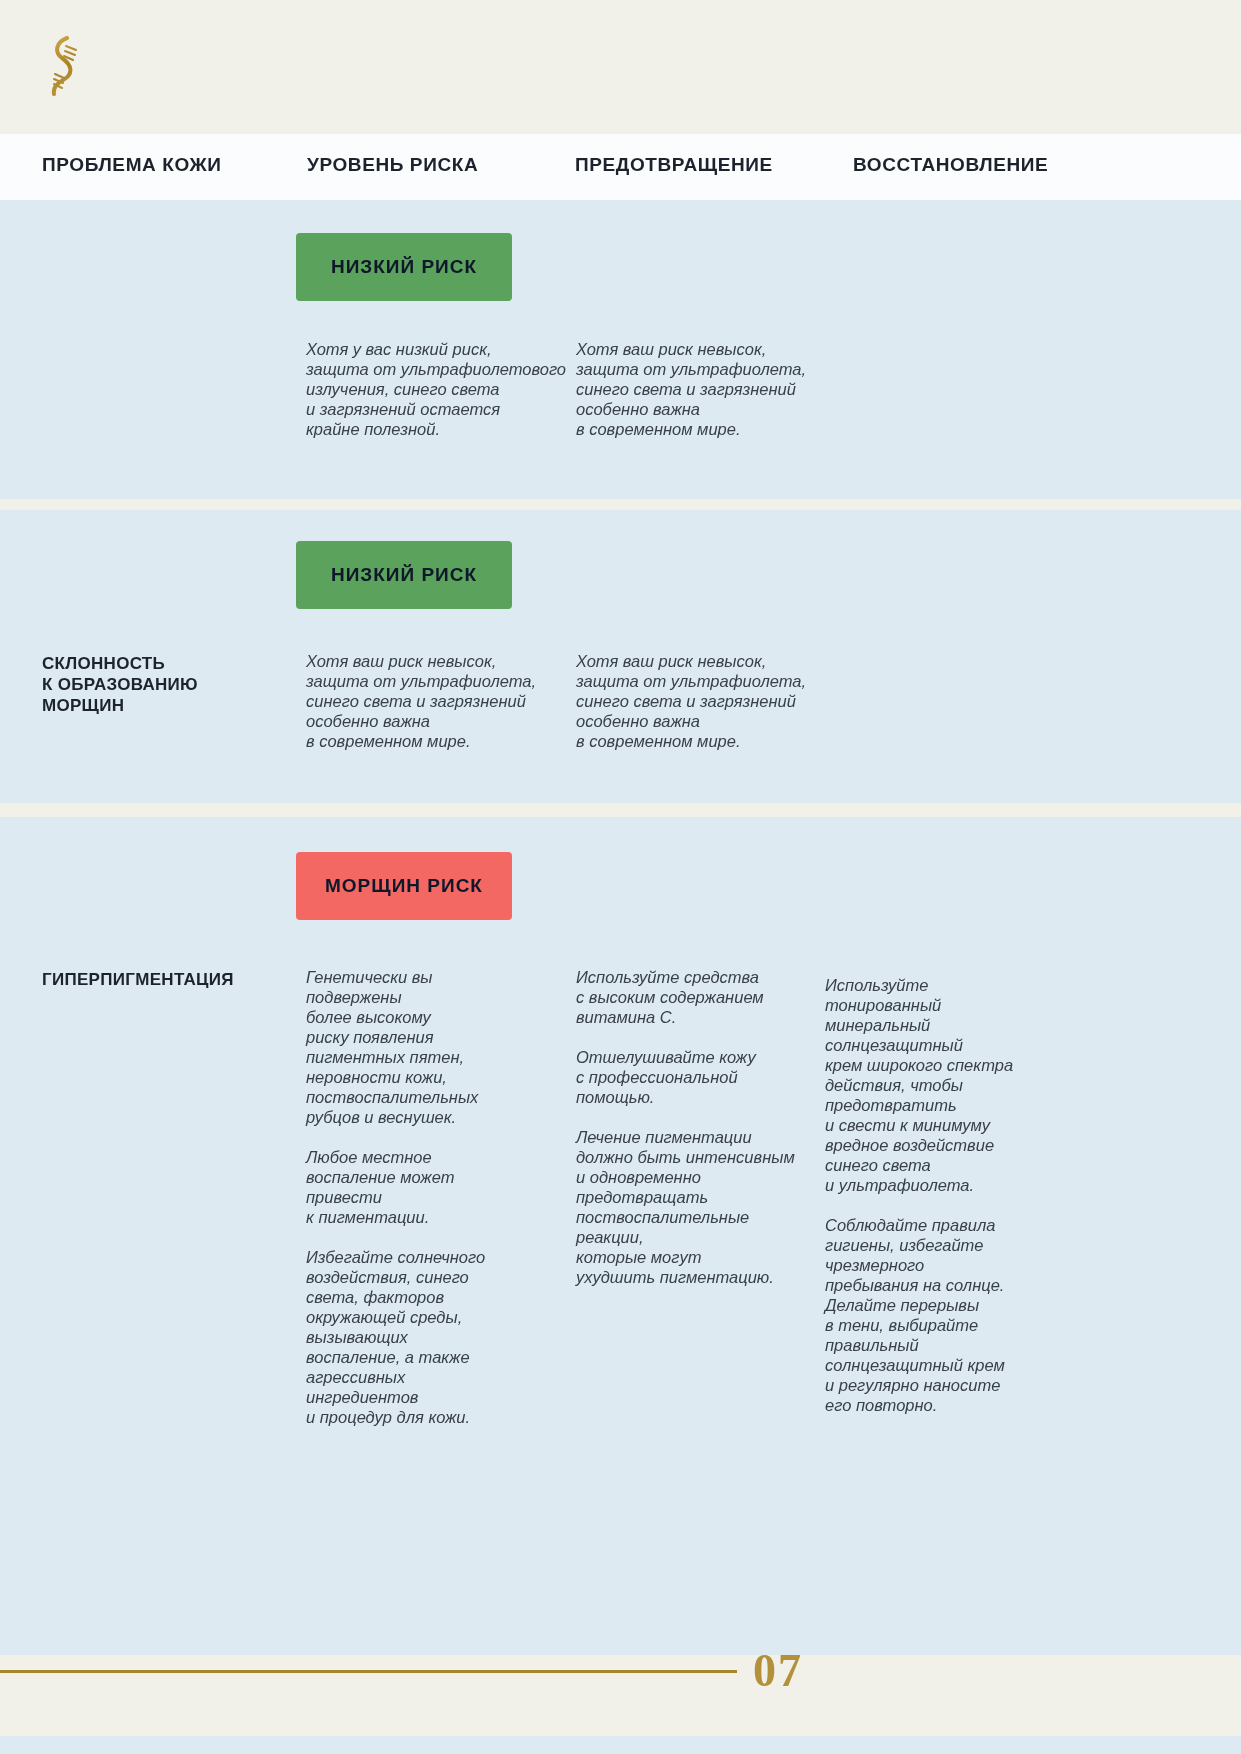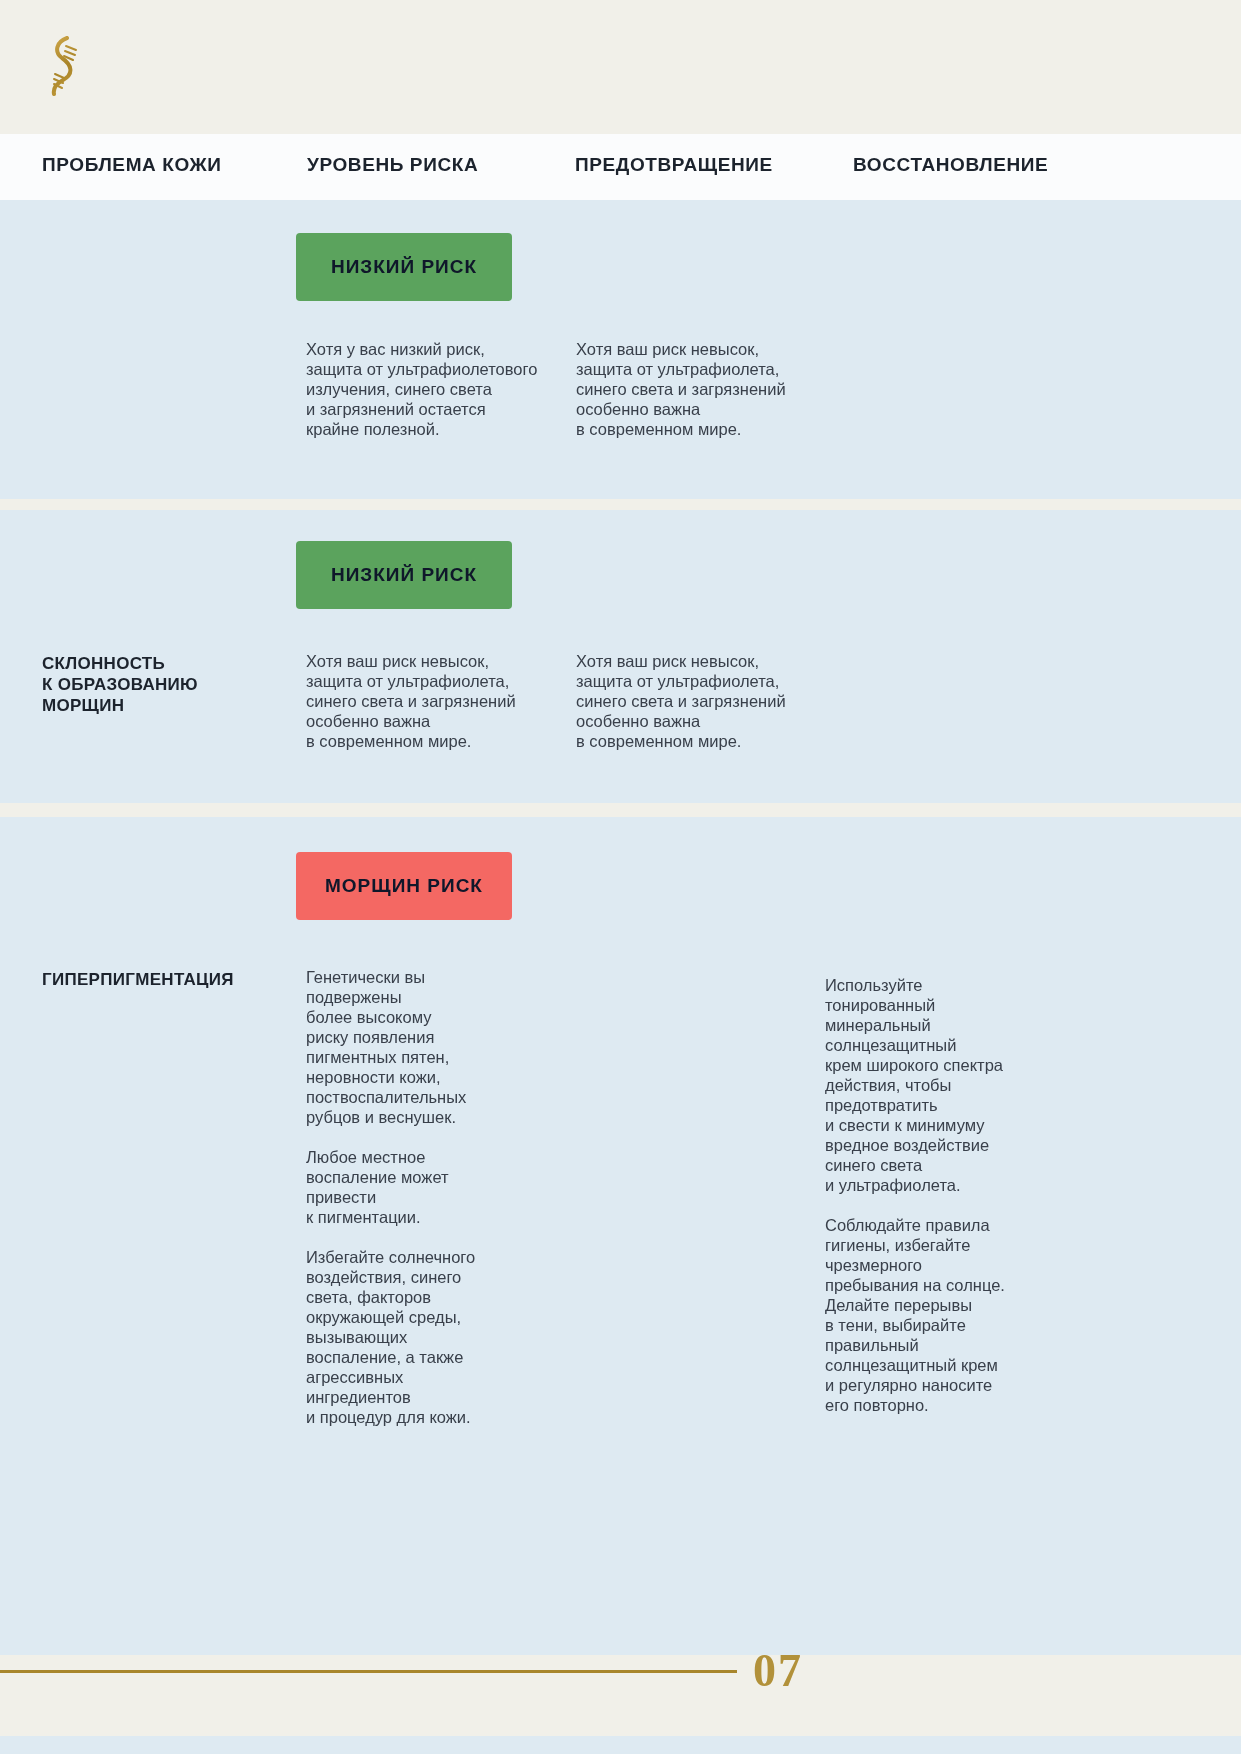--- a/index.html
+++ b/index.html
@@ -44,21 +44,21 @@
   .badge-low{background:var(--badge-low,#5ba35d);}
   .badge-high{background:var(--badge-high,#f46863);}
   .problem-label{
     position:absolute;left:42px;width:250px;
     font-size:17px;font-weight:700;line-height:21px;letter-spacing:0.3px;
     color:var(--heading,#1c232d);white-space:pre-line;text-transform:uppercase;
   }
   .cell{
     position:absolute;
     font-size:16.5px;line-height:20px;
-    color:var(--body-text,#39404b);white-space:pre-line;
+    color:var(--body-text,#39404b);white-space:pre-line;font-style:italic;
   }
   .colA{left:306px;width:276px;}
   .colB{left:576px;width:276px;}
   .colC{left:825px;width:310px;margin-top:8px;}
   .card1 .badge{top:33px;} .card1 .problem-label{top:141px;} .card1 .cell{top:139px;}
   .card2 .badge{top:31px;} .card2 .problem-label{top:143px;} .card2 .cell{top:141px;}
   .card3 .badge{top:35px;} .card3 .problem-label{top:152px;} .card3 .cell{top:150px;}
   
   .footer-rule{
     position:absolute;left:0;top:1670px;width:737px;height:3px;
@@ -154,20 +154,36 @@
 
 Избегайте солнечного
 воздействия, синего
 света, факторов
 окружающей среды,
 вызывающих
 воспаление, а также
 агрессивных
 ингредиентов
 и процедур для кожи.</div>
+    <div class="cell colB">Используйте средства
+с высоким содержанием
+витамина C.
+
+Отшелушивайте кожу
+с профессиональной
+помощью.
+
+Лечение пигментации
+должно быть интенсивным
+и одновременно
+предотвращать
+поствоспалительные
+реакции,
+которые могут
+ухудшить пигментацию.</div>
     <div class="cell colC">Используйте
 тонированный
 минеральный
 солнцезащитный
 крем широкого спектра
 действия, чтобы
 предотвратить
 и свести к минимуму
 вредное воздействие
 синего света

